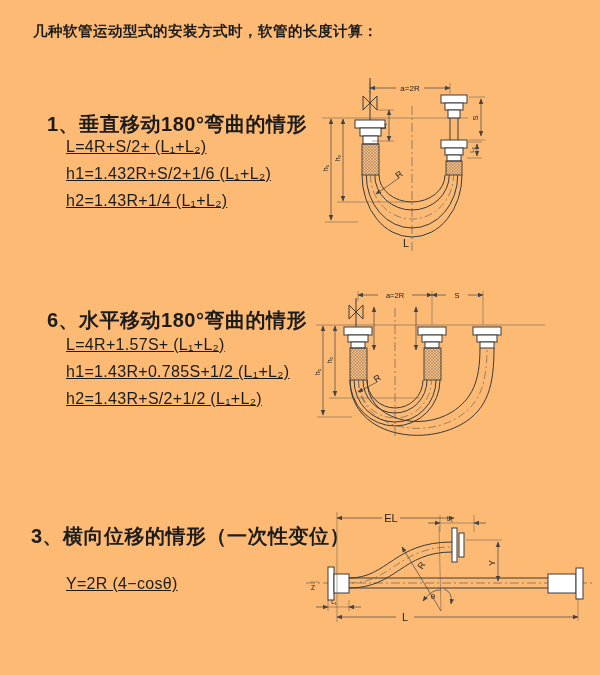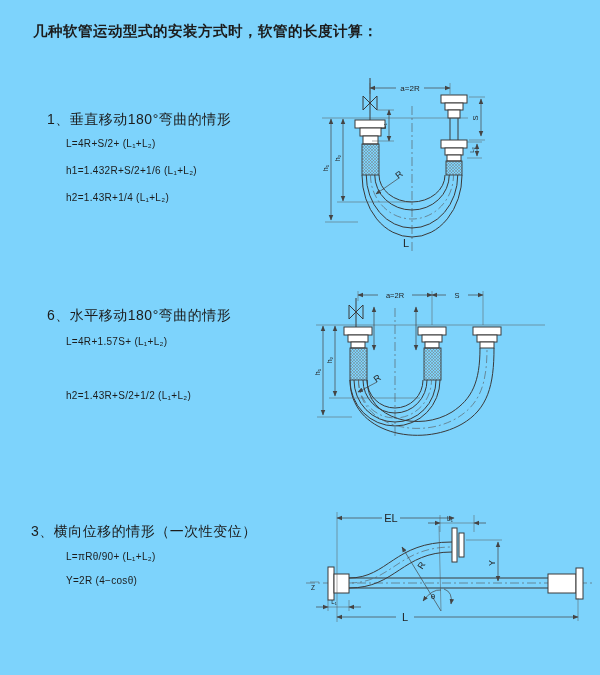--- a/index.html
+++ b/index.html
@@ -1,23 +1,23 @@
 <!DOCTYPE html>
 <html><head>
 <meta charset="utf-8">
 <style>
   html,body{margin:0;padding:0;background:#ffffff;}
   #page{
-    position:relative;width:600px;height:675px;background:#7dd3fc;overflow:hidden;
+    position:relative;width:600px;height:675px;background:#fdba74;overflow:hidden;
     font-family:"Liberation Sans","DejaVu Sans",sans-serif;color:#1c1c1c;
   }
   .abs{position:absolute;white-space:nowrap;}
   .title{font-size:14.5px;font-weight:bold;letter-spacing:0.5px;}
-  .heading{font-size:14px;font-weight:normal;letter-spacing:0.5px;}
-  .formula{font-size:10px;font-weight:500;letter-spacing:0.3px;}
+  .heading{font-size:20px;font-weight:bold;letter-spacing:0.5px;}
+  .formula{font-size:16px;font-weight:500;letter-spacing:0.3px;text-decoration:underline;}
   svg{position:absolute;overflow:visible;}
   svg text{font-family:"Liberation Sans","DejaVu Sans",sans-serif;fill:#222;}
   .part{stroke:#3a3a3a;stroke-width:1;fill:none;}
   .partf{stroke:#3a3a3a;stroke-width:1;fill:#ffffff;}
   .dim{stroke:#444;stroke-width:0.7;fill:none;}
   .ext{stroke:#555;stroke-width:0.5;fill:none;}
   .cl{stroke:#555;stroke-width:0.6;fill:none;stroke-dasharray:9 3 2 3;}
   .hosecl{stroke:#555;stroke-width:0.6;fill:none;stroke-dasharray:8 3 2 3;}
 </style>
 </head>
@@ -38,24 +38,24 @@
 
   <div class="abs title" style="left:33px;top:22px">几种软管运动型式的安装方式时，软管的长度计算：</div>
 
   <div class="abs heading" style="left:47px;top:111px">1、垂直移动180°弯曲的情形</div>
   <div class="abs formula" style="left:66px;top:138px">L=4R+S/2+ (L₁+L₂)</div>
   <div class="abs formula" style="left:66px;top:165px">h1=1.432R+S/2+1/6 (L₁+L₂)</div>
   <div class="abs formula" style="left:66px;top:192px">h2=1.43R+1/4 (L₁+L₂)</div>
 
   <div class="abs heading" style="left:47px;top:307px">6、水平移动180°弯曲的情形</div>
   <div class="abs formula" style="left:66px;top:336px">L=4R+1.57S+ (L₁+L₂)</div>
+  <div class="abs formula" style="left:66px;top:363px">h1=1.43R+0.785S+1/2 (L₁+L₂)</div>
   <div class="abs formula" style="left:66px;top:390px">h2=1.43R+S/2+1/2 (L₁+L₂)</div>
 
   <div class="abs heading" style="left:31px;top:523px">3、横向位移的情形（一次性变位）</div>
-  <div class="abs formula" style="left:66px;top:551px">L=πRθ/90+ (L₁+L₂)</div>
   <div class="abs formula" style="left:66px;top:575px">Y=2R (4−cosθ)</div>
 
   <svg style="left:300px;top:75px" width="300" height="185" viewBox="300 75 300 185">
 
     <g>
       <path class="cl" d="M412,106 V252"></path>
     </g>
 
     <g>
 

